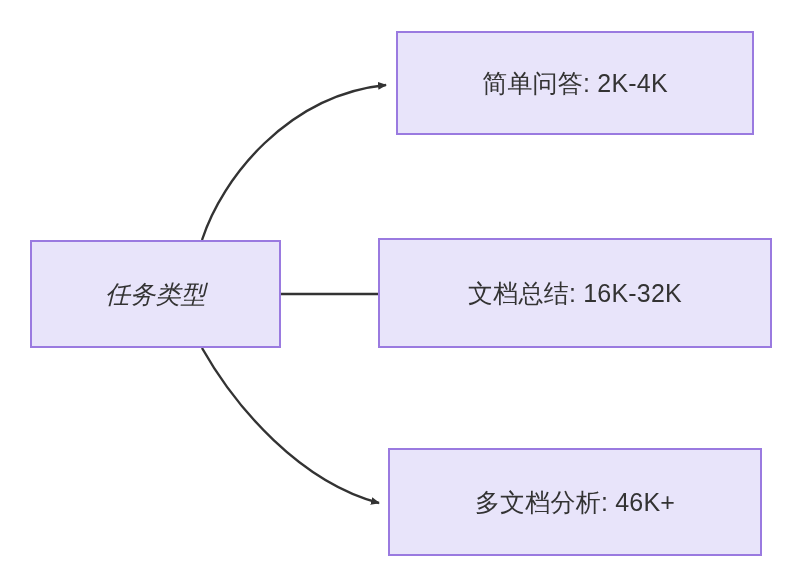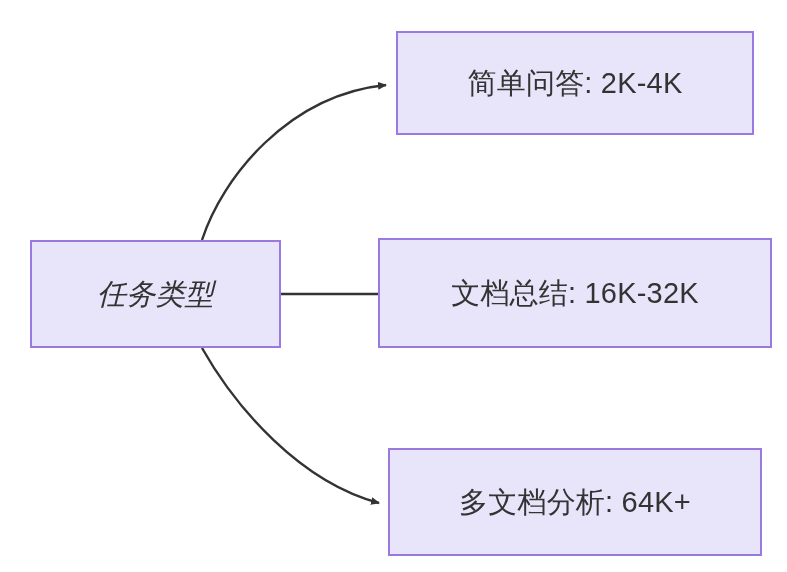--- a/index.html
+++ b/index.html
@@ -33,21 +33,21 @@
     box-sizing: border-box;
     background: #e8e4fa;
     border: 2px solid #9a7ae0;
     display: flex;
     align-items: center;
     justify-content: center;
     text-align: center;
   }
   .node-label {
     color: #333333;
-    font-size: 29px;
+    font-size: 25px;
     line-height: 1.2;
     letter-spacing: 0.2px;
     white-space: nowrap;
   }
   
   #node-root      { left: 30px;  top: 240px; width: 251px; height: 108px; font-style: italic; }
   #node-simple-qa { left: 396px; top: 31px;  width: 358px; height: 104px; }
   #node-doc-sum   { left: 378px; top: 238px; width: 394px; height: 110px; }
   #node-multi-doc { left: 388px; top: 448px; width: 374px; height: 108px; }
 </style>
@@ -76,16 +76,16 @@
 
   <div class="node" id="node-simple-qa">
     <span class="node-label">简单问答: 2K-4K</span>
   </div>
 
   <div class="node" id="node-doc-sum">
     <span class="node-label">文档总结: 16K-32K</span>
   </div>
 
   <div class="node" id="node-multi-doc">
-    <span class="node-label">多文档分析: 64K+</span>
+    <span class="node-label">多文档分析: 46K+</span>
   </div>
 
 </div>
 
 </body></html>

